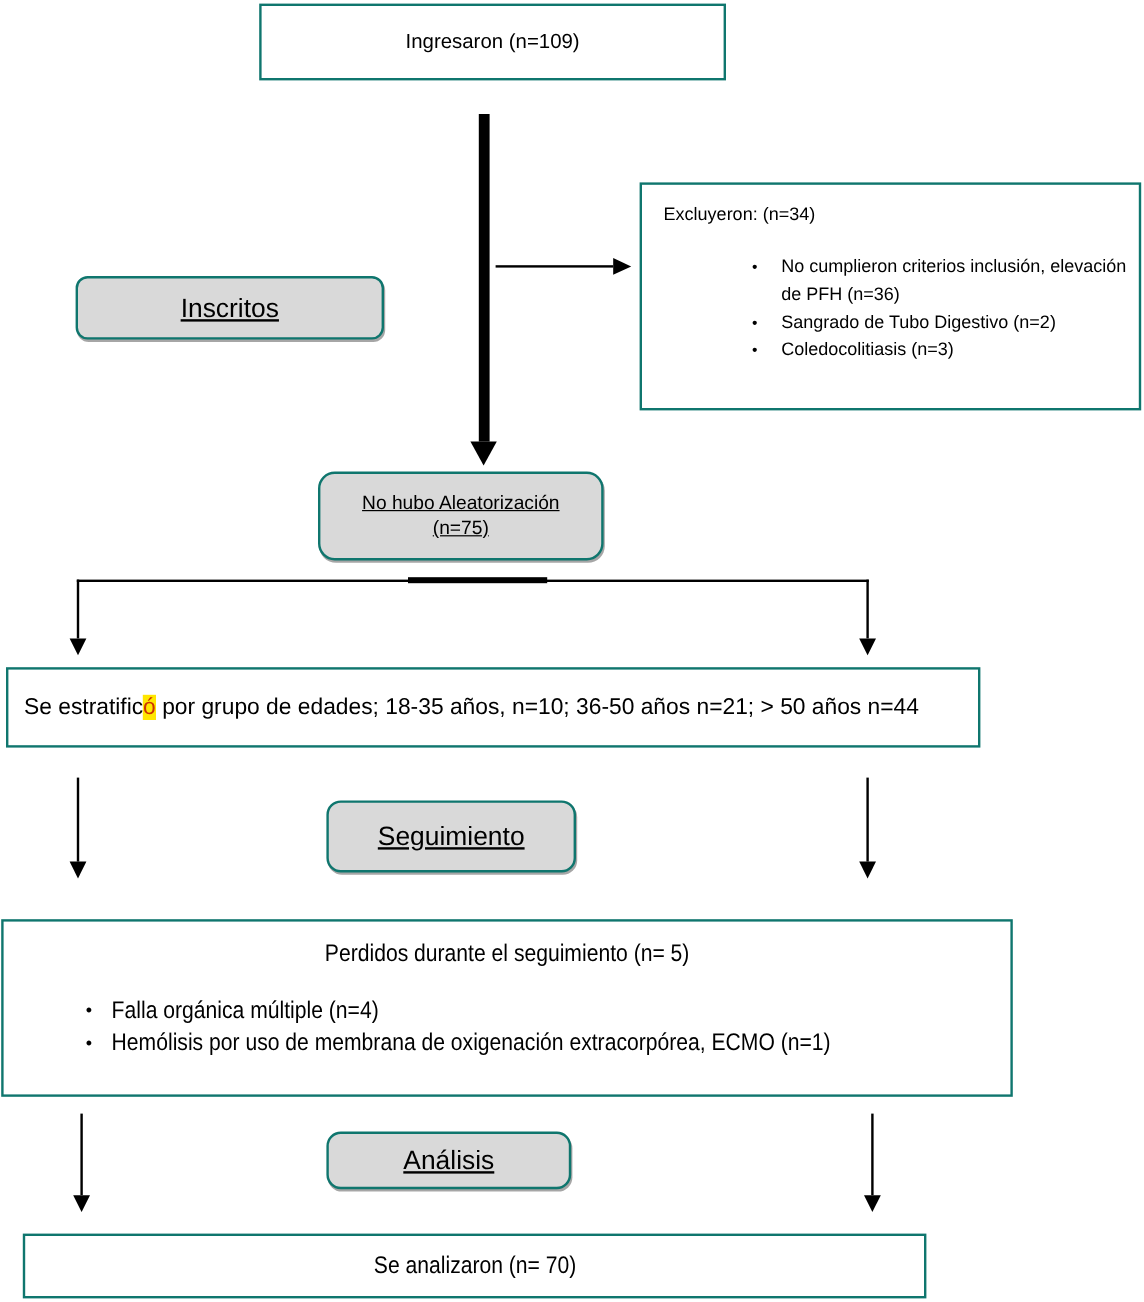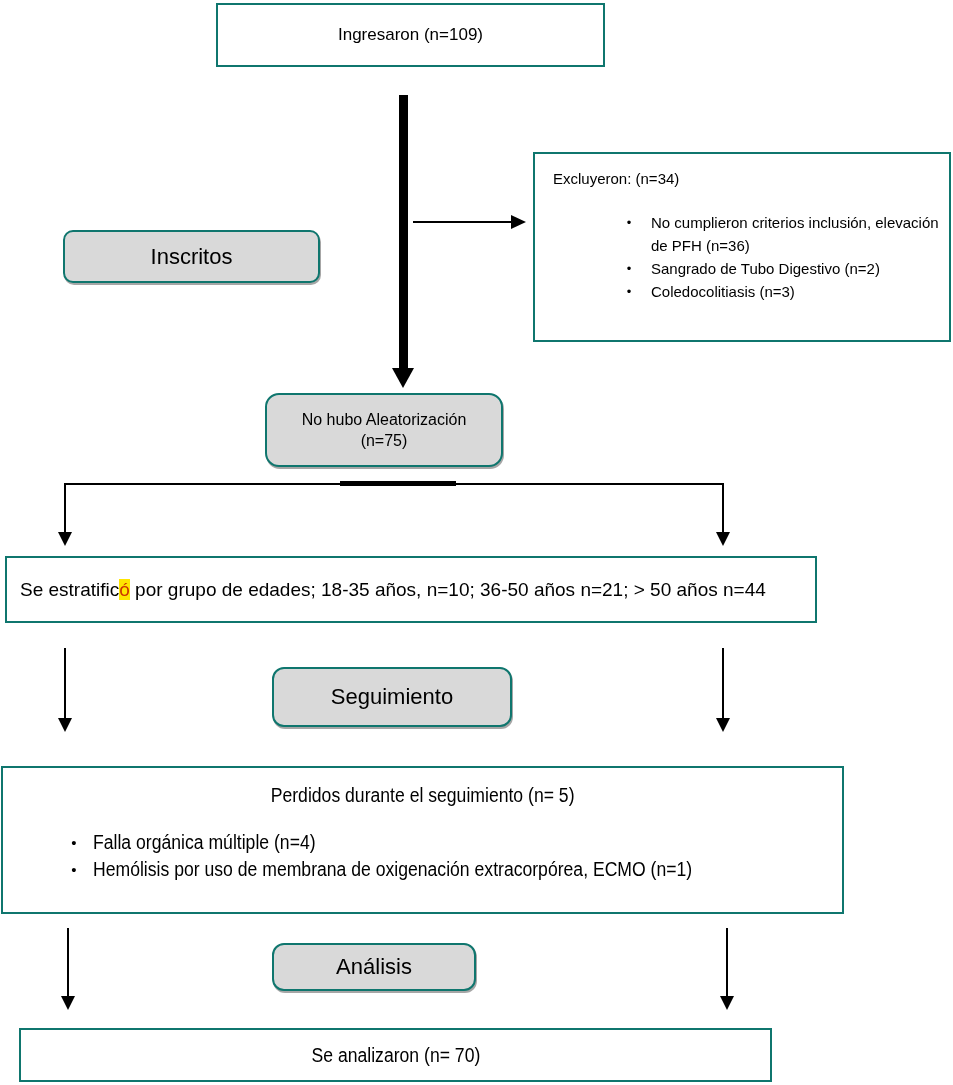--- a/index.html
+++ b/index.html
@@ -14,20 +14,21 @@
   
   .box{
     position:absolute;
     border:2px solid #0f766e;
     background:#fff;
     box-sizing:border-box;
   }
   .box.gray{
     background:#d9d9d9;
     box-shadow:1px 2px 0 rgba(0,0,0,0.35);
+    text-decoration:underline;
   }
   .center{
     display:flex;align-items:center;justify-content:center;text-align:center;
   }
   
   .hline{position:absolute;background:#000;height:2px;}
   .vline{position:absolute;background:#000;width:2px;}
   .vline.thick{width:9px;}
   .arrow-down{
     position:absolute;width:0;height:0;
@@ -55,21 +56,21 @@
   .narrow.from-left{transform-origin:0 50%;}
   .narrow.from-center{transform-origin:50% 50%;}
   
   #box-ingresaron{left:216px;top:3px;width:389px;height:64px;font-size:17px;}
   #box-inscritos{left:63px;top:230px;width:257px;height:53px;border-radius:10px;font-size:22px;}
   #box-excluyeron{left:533px;top:152px;width:418px;height:190px;font-size:15px;}
   #box-excluyeron .excl-title{margin:16px 0 0 18px;}
   #box-excluyeron .bullet-list{margin-top:24px;}
   #box-aleatorizacion{left:265px;top:393px;width:238px;height:74px;border-radius:14px;font-size:16px;line-height:21px;flex-direction:column;}
   #box-estratifico{left:5px;top:556px;width:812px;height:67px;font-size:19px;display:flex;align-items:center;padding-left:13px;}
-  #box-seguimiento{left:272px;top:667px;width:240px;height:60px;border-radius:12px;font-size:22px;}
+  #box-seguimiento{left:272px;top:667px;width:208px;height:60px;border-radius:12px;font-size:22px;}
   #box-perdidos{left:1px;top:766px;width:843px;height:148px;font-size:20px;}
   #box-perdidos .perd-title{margin-top:16px;text-align:center;}
   #box-perdidos .bullet-list{margin-top:22px;}
   #box-analisis{left:272px;top:943px;width:204px;height:48px;border-radius:12px;font-size:22px;}
   #box-analizaron{left:19px;top:1028px;width:753px;height:54px;font-size:20px;}
   
   .bullet-list{list-style:none;margin:0;padding:0;}
   .bullet-row{display:flex;align-items:flex-start;}
   .bullet-glyph{flex:0 0 auto;text-align:center;}
   #box-excluyeron .bullet-row{padding-left:72px;line-height:23px;}

